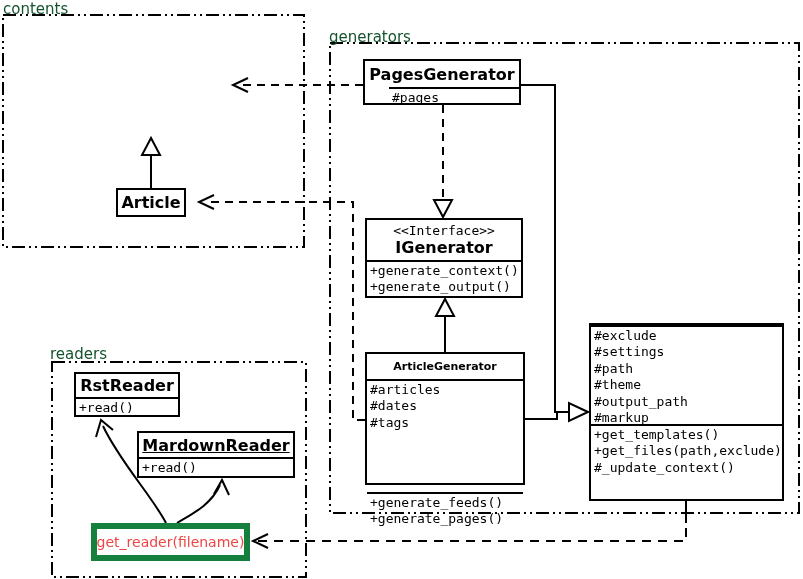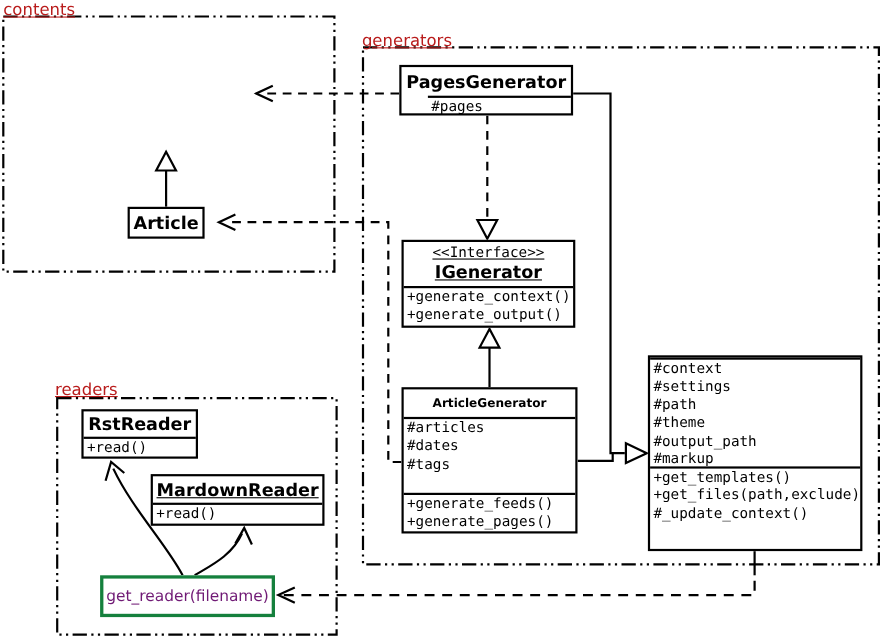--- a/index.html
+++ b/index.html
@@ -6,21 +6,21 @@
   #canvas{
     position:relative;
     width:803px;height:579px;
     background:#fff;
     font-family:"DejaVu Sans",sans-serif;
     overflow:hidden;
   }
   #wires{position:absolute;left:0;top:0;z-index:0;}
   .pkg-label{
     position:absolute;z-index:2;
-    font:15px "DejaVu Sans",sans-serif;color:#b91c1c;text-decoration:underline;
+    font:15px "DejaVu Sans",sans-serif;color:#14532d;
   }
   .uml-class{
     position:absolute;z-index:1;
     box-sizing:border-box;
     background:#fff;border:2px solid #000;
     color:#000;
   }
   .uml-title{
     box-sizing:border-box;
     font:bold 16px "DejaVu Sans",sans-serif;
@@ -35,23 +35,23 @@
   .uml-comp{
     box-sizing:border-box;
     border-top:2px solid #000;
     font:13px "DejaVu Sans Mono",monospace;
     padding:1px 3px 0 3px;
     overflow:hidden;white-space:nowrap;
   }
   .uml-row{line-height:16.4px;height:16.4px;}
   .plainbox{
     position:absolute;z-index:1;
-    box-sizing:border-box;background:#fff;border:3px solid #15803d;
+    box-sizing:border-box;background:#fff;border:6px solid #15803d;
     display:flex;align-items:center;justify-content:center;
-    font:14px "DejaVu Sans",sans-serif;color:#701a75;
+    font:14px "DejaVu Sans",sans-serif;color:#ef4444;
     white-space:nowrap;overflow:hidden;
   }
 </style>
 </head>
 <body>
 
 <div id="canvas">
 
   <svg id="wires" width="803" height="579" viewBox="0 0 803 579">
 
@@ -99,46 +99,46 @@
   </div>
 
   <div class="uml-class" style="left:363px;top:59px;width:158px;height:46px;">
     <div class="uml-title" style="height:26px;">PagesGenerator</div>
     <div class="uml-comp" style="height:18px;margin-left:24px;">
       <div class="uml-row">#pages</div>
     </div>
   </div>
 
   <div class="uml-class" style="left:365px;top:218px;width:158px;height:80px;">
-    <div class="uml-title" style="height:40px;text-decoration:underline;">
+    <div class="uml-title" style="height:40px;">
       <div class="uml-stereo">&lt;&lt;Interface&gt;&gt;</div>
       <div>IGenerator</div>
     </div>
     <div class="uml-comp" style="height:38px;">
       <div class="uml-row">+generate_context()</div>
       <div class="uml-row">+generate_output()</div>
     </div>
   </div>
 
   <div class="uml-class" style="left:365px;top:352px;width:160px;height:133px;">
     <div class="uml-title" style="height:25px;font-size:11px;">ArticleGenerator</div>
     <div class="uml-comp" style="height:69px;">
       <div class="uml-row">#articles</div>
       <div class="uml-row">#dates</div>
       <div class="uml-row">#tags</div>
     </div>
-    <div class="uml-comp" style="height:51px;">
+    <div class="uml-comp" style="height:51px;margin-top:44px;">
       <div class="uml-row">+generate_feeds()</div>
       <div class="uml-row">+generate_pages()</div>
     </div>
   </div>
 
   <div class="uml-class" style="left:589px;top:323px;width:195px;height:178px;">
     <div class="uml-comp" style="height:99px;">
-      <div class="uml-row">#context</div>
+      <div class="uml-row">#exclude</div>
       <div class="uml-row">#settings</div>
       <div class="uml-row">#path</div>
       <div class="uml-row">#theme</div>
       <div class="uml-row">#output_path</div>
       <div class="uml-row">#markup</div>
     </div>
     <div class="uml-comp" style="height:51px;">
       <div class="uml-row">+get_templates()</div>
       <div class="uml-row">+get_files(path,exclude)</div>
       <div class="uml-row">#_update_context()</div>

